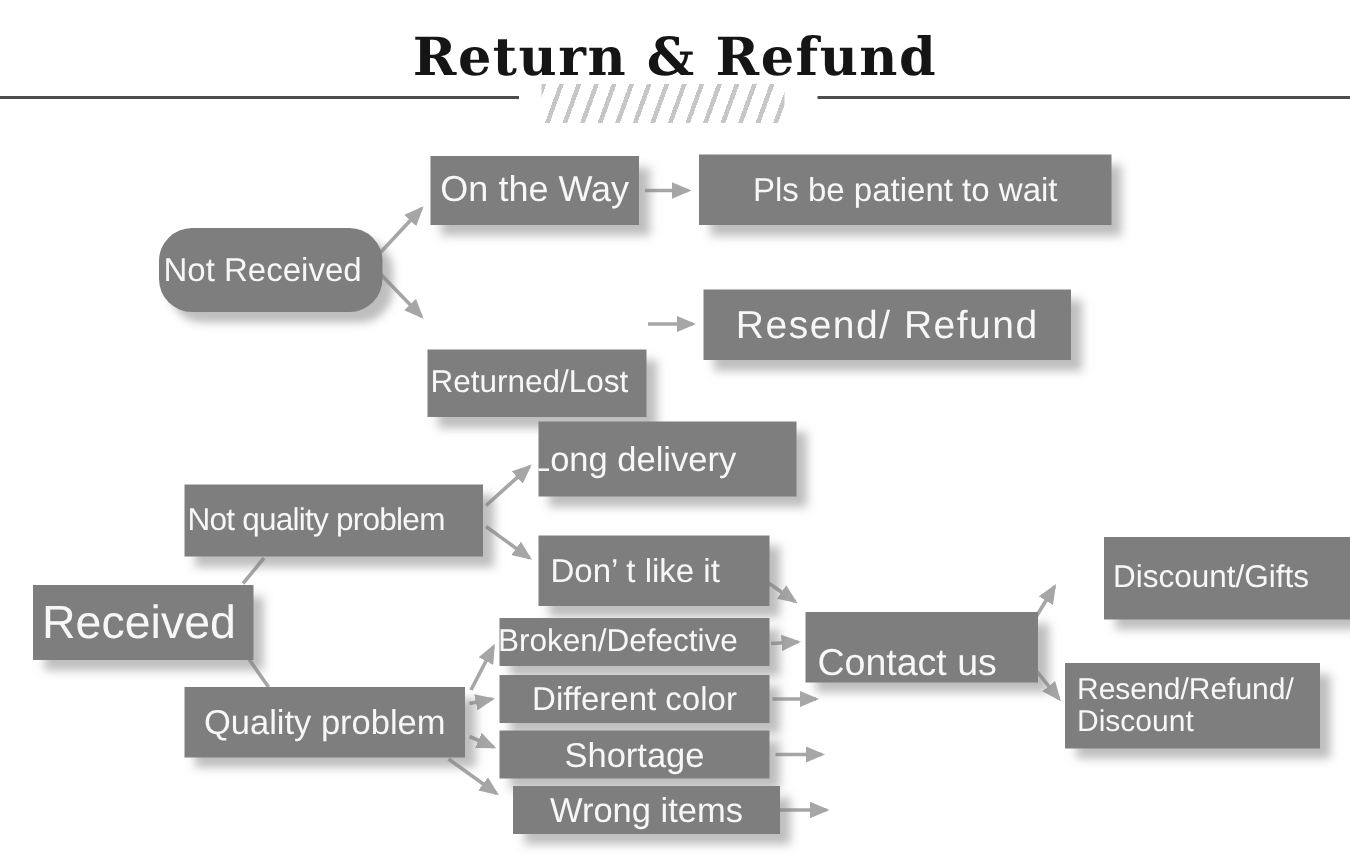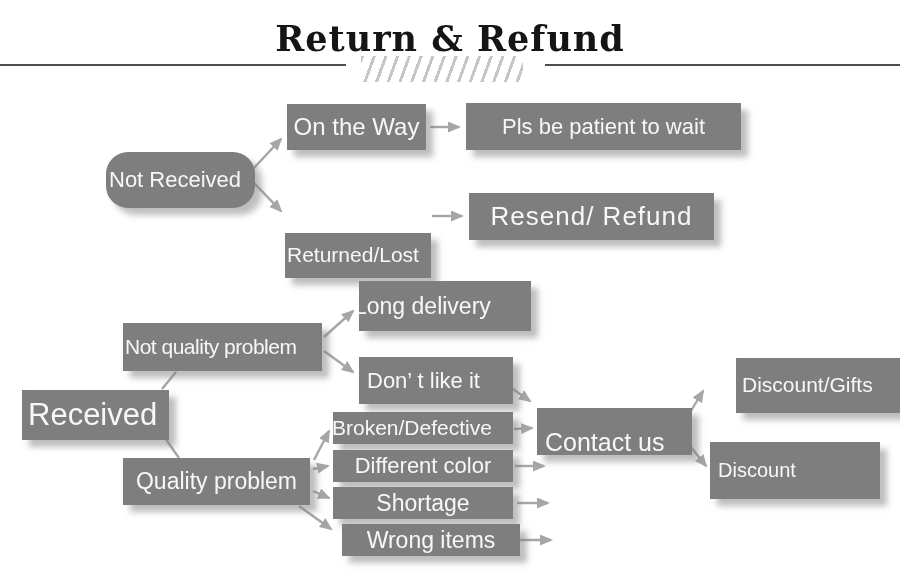--- a/index.html
+++ b/index.html
@@ -123,15 +123,16 @@
 </div>
 
 <div class="node al" style="left:537px;top:408px;width:147px;height:47px;font-size:25px;padding-left:8px;align-items:flex-end;">
   <span>Contact us</span>
 </div>
 <div class="node al" style="left:709px;top:358px;width:158px;height:55px;font-size:21px;padding-left:6px;margin-left:27px;">
   <span>Discount/Gifts</span>
 </div>
 <div class="node al" style="left:710px;top:442px;width:162px;height:57px;font-size:20px;padding-left:8px;">
   <span class="stack">
+    <span>Resend/Refund/</span>
     <span>Discount</span>
   </span>
 </div>
 
 </body></html>

